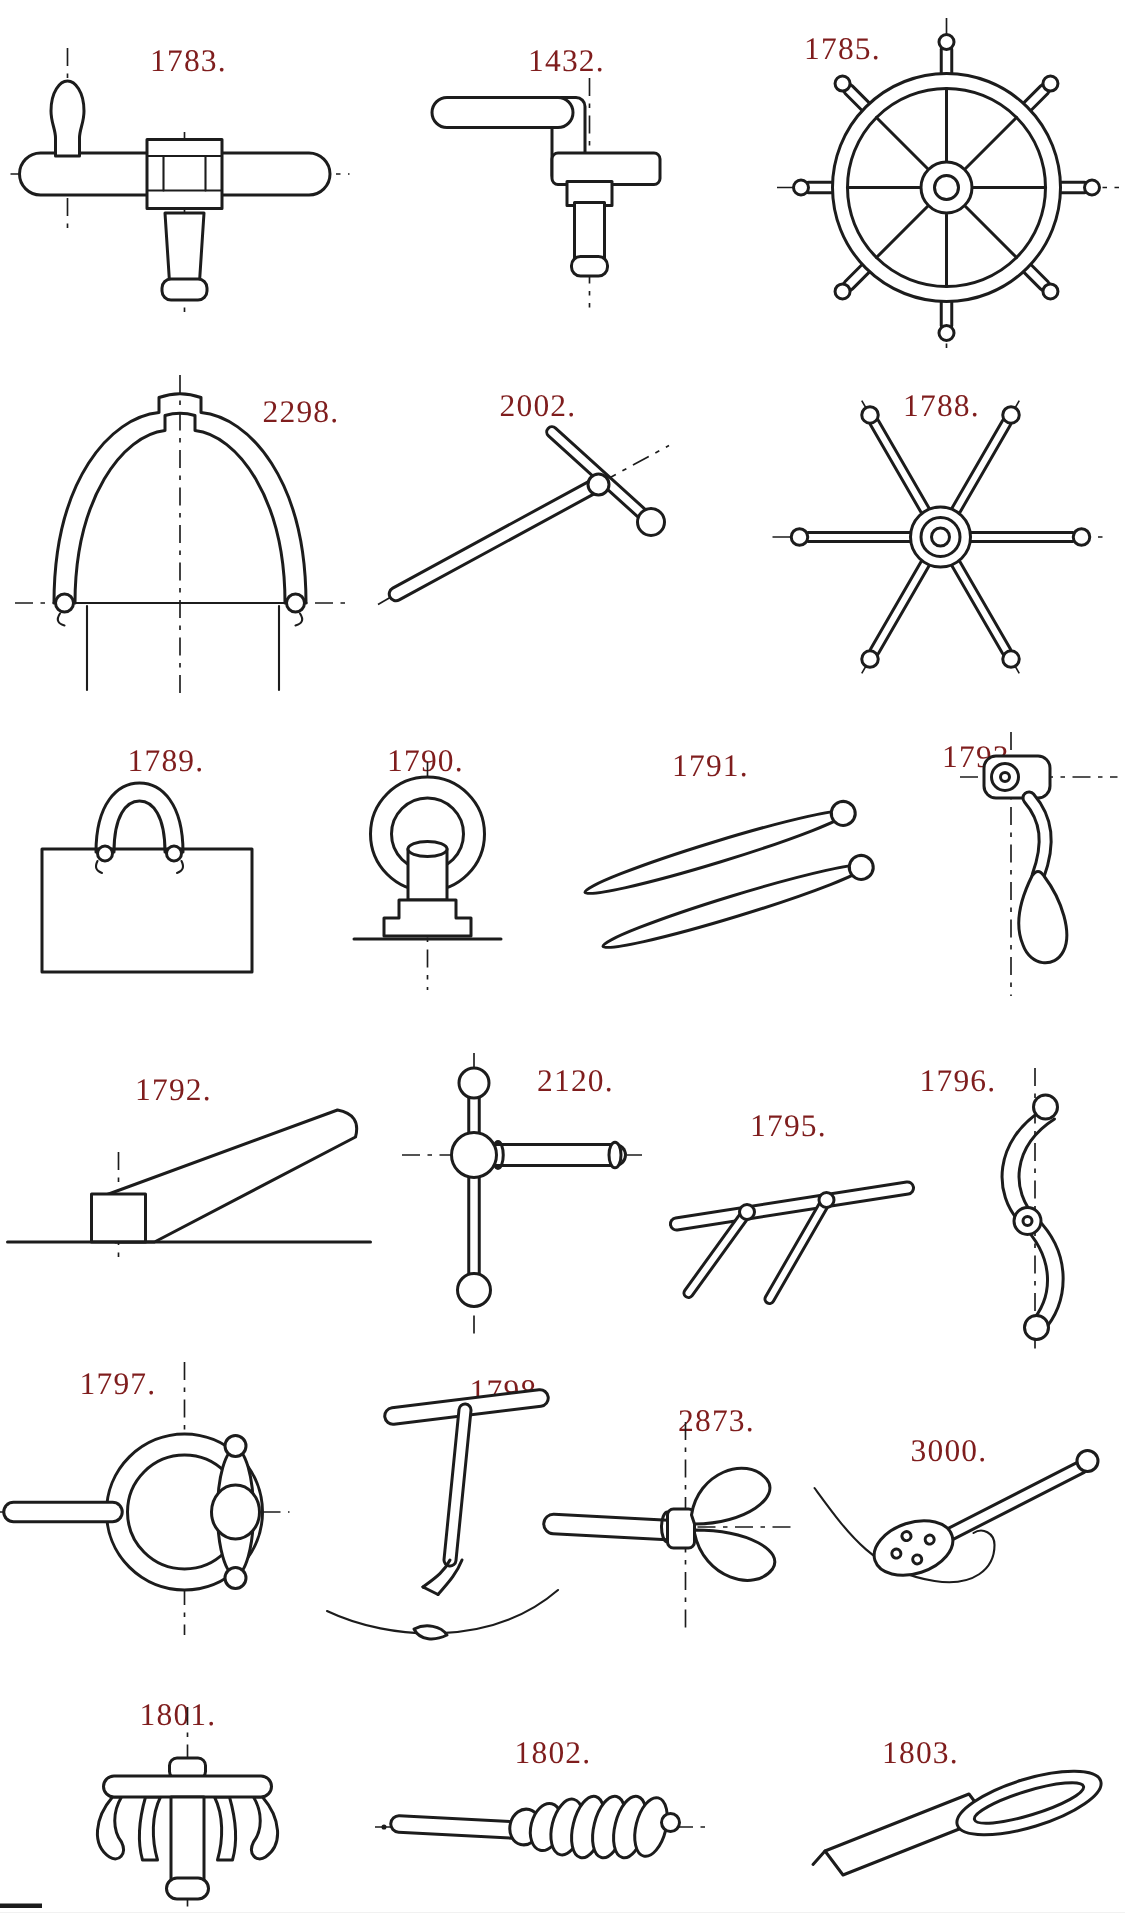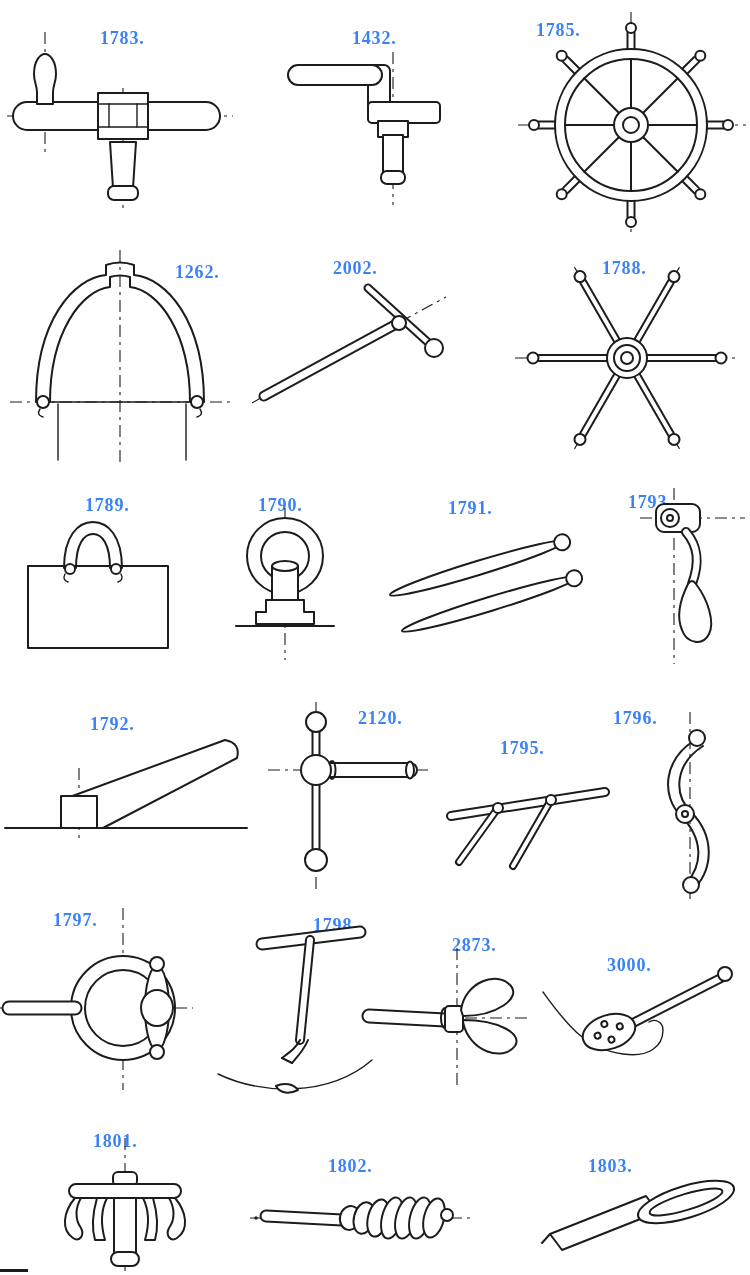--- a/index.html
+++ b/index.html
@@ -1,17 +1,17 @@
 <!DOCTYPE html>
 <html><head>
 <meta charset="utf-8">
 <style>
   html,body{margin:0;padding:0;background:#e8e8e8;}
   .page{position:relative;width:750px;height:1275px;background:#ffffff;overflow:hidden;}
-  .fig-label{position:absolute;font-family:"Liberation Serif",serif;font-size:18px;font-weight:700;letter-spacing:.8px;color:#3b82f6;white-space:nowrap;}
+  .fig-label{position:absolute;font-family:"Liberation Serif",serif;font-size:21px;font-weight:400;letter-spacing:.8px;color:#7f1d1d;white-space:nowrap;}
   svg.fig-svg{position:absolute;overflow:visible;}
   .ink{stroke:#1c1c1c;stroke-width:2;fill:none;stroke-linecap:round;stroke-linejoin:round;}
   .inkf{stroke:#1c1c1c;stroke-width:2;fill:#ffffff;stroke-linejoin:round;}
   .tb{stroke:#1c1c1c;fill:none;stroke-linecap:round;}
   .tw{stroke:#ffffff;fill:none;stroke-linecap:round;}
   .cl{stroke:#1c1c1c;stroke-width:1.1;fill:none;stroke-dasharray:12 5 3 5;}
   .thin{stroke:#1c1c1c;stroke-width:1.4;fill:none;stroke-linecap:round;}
   .mark{position:absolute;background:#1c1c1c;}
 </style>
 </head>
@@ -92,21 +92,21 @@
       <line class="ink" stroke-width="2.2" x1="90.3" y1="125.7" x2="56.3" y2="159.7"></line>
       <line class="ink" stroke-width="2.2" x1="103" y1="131" x2="103" y2="179"></line>
       <line class="ink" stroke-width="2.2" x1="115.7" y1="125.7" x2="149.7" y2="159.7"></line>
       <circle class="inkf" cx="103" cy="113" r="17"></circle>
       <circle class="inkf" cx="103" cy="113" r="8"></circle>
     </svg>
   </div>
 
   
   <div style="display:contents">
-    <div class="fig-label" style="left:175px;top:262px">1262.</div>
+    <div class="fig-label" style="left:175px;top:262px">2298.</div>
     <svg class="fig-svg" style="left:10px;top:250px" width="220" height="215" viewBox="0 0 220 215">
       <line class="cl" x1="110" y1="0" x2="110" y2="212"></line>
       <line class="cl" x1="0" y1="152" x2="220" y2="152"></line>
       <line class="thin" x1="40" y1="152" x2="180" y2="152"></line>
       <line class="thin" x1="48" y1="154" x2="48" y2="210"></line>
       <line class="thin" x1="176" y1="154" x2="176" y2="210"></line>
       <path class="ink" d="M26,152 C26,70 64,28 96,25 L96,15 Q110,10 124,15 L124,25 C156,28 194,70 194,152 M40,152 C40,82 72,40 100,37 L100,27 Q110,24 120,27 L120,37 C148,40 180,82 180,152"></path>
       <circle class="inkf" cx="33" cy="152" r="6"></circle>
       <circle class="inkf" cx="187" cy="152" r="6"></circle>
       <path class="thin" d="M30,159 q-4,6 3,8"></path>
@@ -354,21 +354,21 @@
       <path class="inkf" d="M98,60 C102,74 104,88 100,102 L90,102 C94,88 94,72 88,60 Z"></path>
       <rect class="inkf" x="58" y="34" width="24" height="14" rx="5"></rect>
       <rect class="inkf" x="14" y="46" width="112" height="14" rx="7"></rect>
       <rect class="inkf" x="59" y="60" width="22" height="58"></rect>
       <rect class="inkf" x="56" y="114" width="28" height="14" rx="7"></rect>
     </svg>
   </div>
 
   
   <div style="display:contents">
-    <div class="fig-label" style="left:328px;top:1156px">1802.</div>
+    <div class="fig-label" style="left:343px;top:1156px">1802.</div>
     <svg class="fig-svg" style="left:250px;top:1178px" width="225" height="80" viewBox="0 0 225 80">
       <line class="cl" x1="0" y1="40" x2="223" y2="40"></line>
       <circle cx="6" cy="40" r="1.7" fill="#1c1c1c"></circle>
       <line class="tb" stroke-width="13" x1="16" y1="38" x2="92" y2="42"></line>
       <line class="tw" stroke-width="9" x1="16" y1="38" x2="92" y2="42"></line>
       <ellipse class="inkf" cx="100" cy="40" rx="10" ry="12" transform="rotate(14 100 40)"></ellipse>
       <ellipse class="inkf" cx="114" cy="40" rx="10" ry="16" transform="rotate(14 114 40)"></ellipse>
       <ellipse class="inkf" cx="128" cy="40" rx="10" ry="19" transform="rotate(14 128 40)"></ellipse>
       <ellipse class="inkf" cx="142" cy="40" rx="10" ry="21" transform="rotate(14 142 40)"></ellipse>
       <ellipse class="inkf" cx="156" cy="40" rx="10" ry="21" transform="rotate(14 156 40)"></ellipse>

